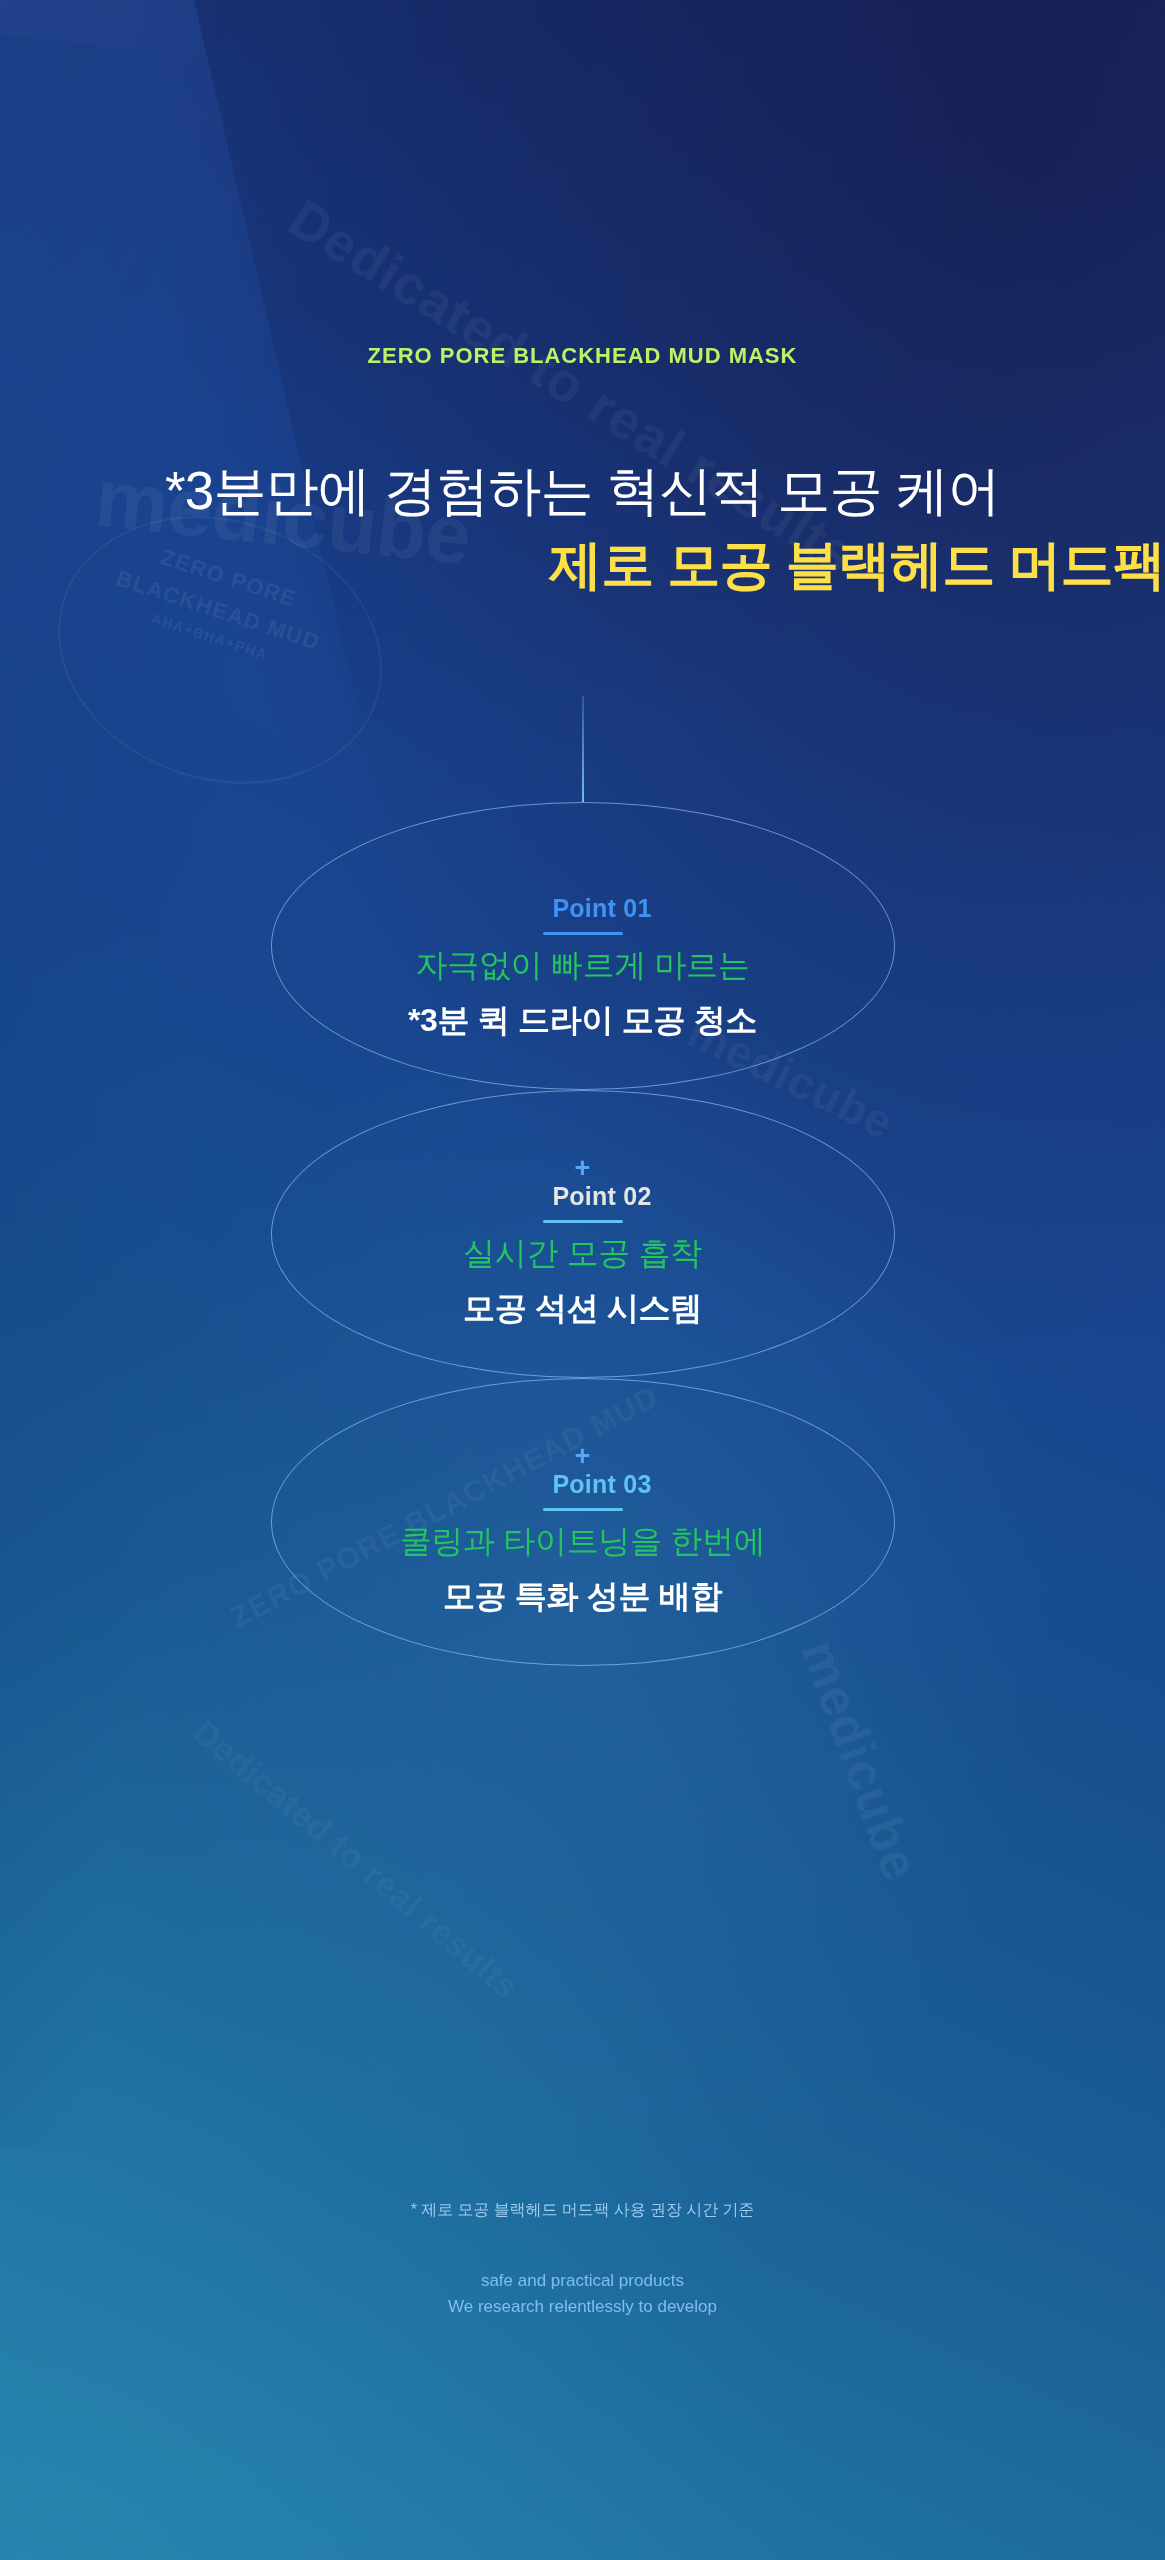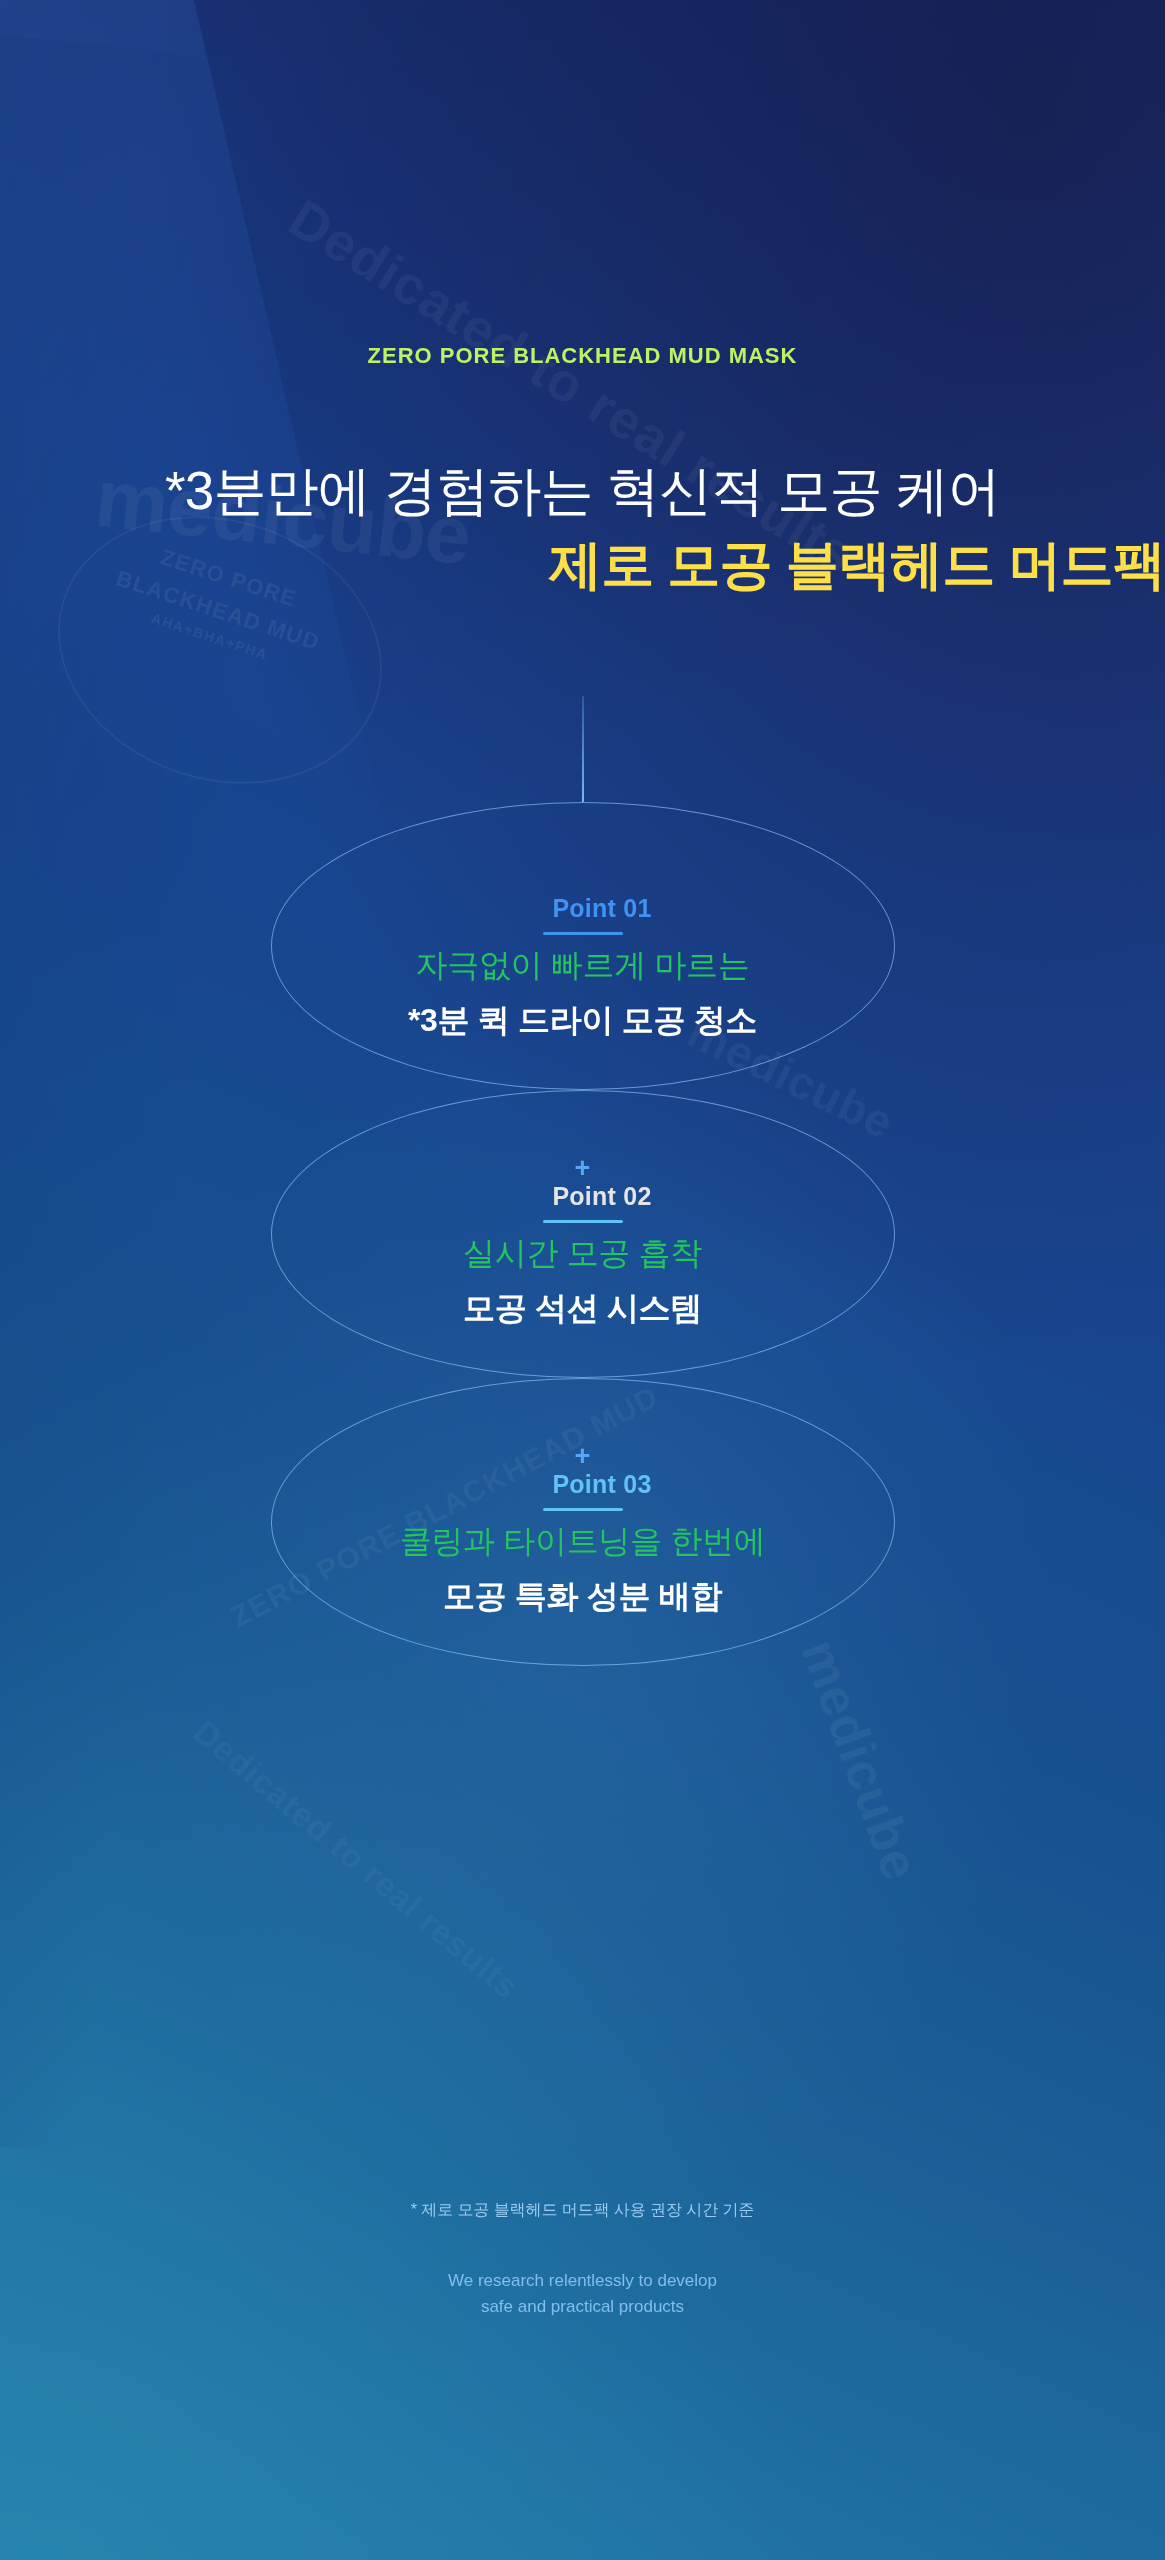--- a/index.html
+++ b/index.html
@@ -313,18 +313,18 @@
     <div class="point-block b3">
       <div class="point-label" style="color:#61c2f5">Point 03</div>
       <div class="point-rule" style="background:#61c2f5"></div>
       <div class="point-line-1">쿨링과 타이트닝을 한번에</div>
       <div class="point-line-2">모공 특화 성분 배합</div>
     </div>
 
     <div class="footnote">* 제로 모공 블랙헤드 머드팩 사용 권장 시간 기준</div>
 
     <div class="sub-en">
+      <span>safe and practical products</span>
       <span>We research relentlessly to develop</span>
-      <span>safe and practical products</span>
     </div>
 
   </div>
 </div>
 
 </body></html>

